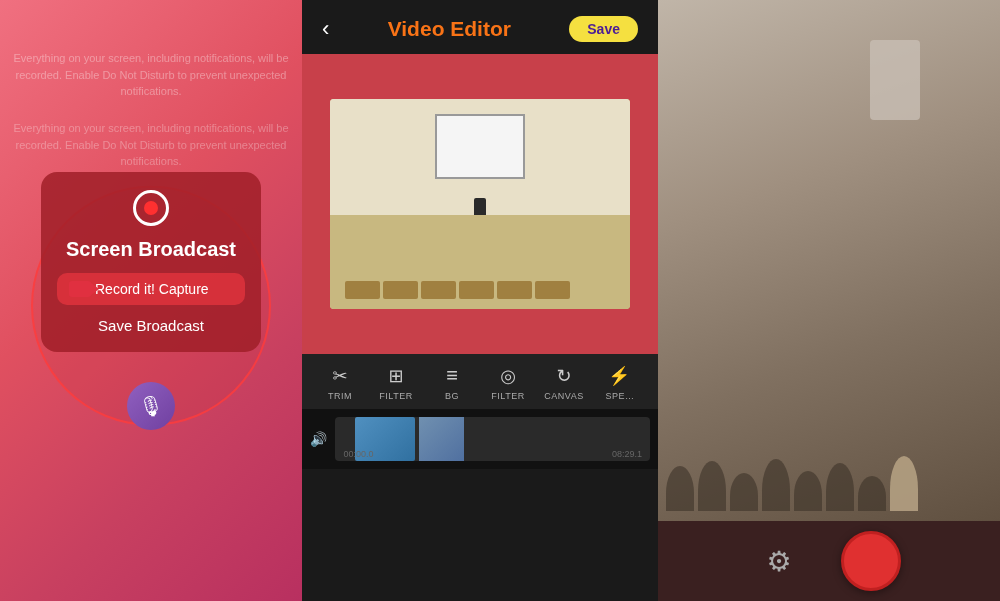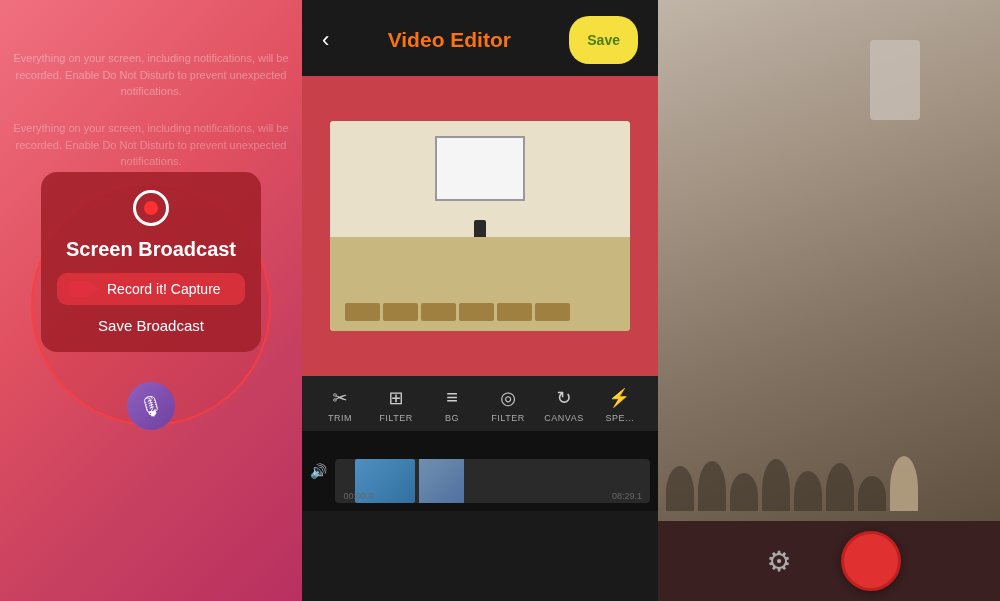--- a/index.html
+++ b/index.html
@@ -99,21 +99,21 @@
       text-align: center;
     }
 
     .record-capture-btn {
       background: rgba(220,50,60,0.9);
       border-radius: 10px;
       width: 100%;
       padding: 8px 12px;
       display: flex;
       align-items: center;
-      gap: 16px;
+      gap: 4px;
       cursor: pointer;
     }
 
     .record-capture-icon {
       width: 22px;
       height: 16px;
       background: #e03040;
       border-radius: 3px;
       position: relative;
       display: flex;
@@ -190,23 +190,23 @@
     }
 
     .video-editor-title {
       color: #f97316;
       font-size: 21px;
       font-weight: 600;
     }
 
     .save-btn {
       background: #f5e040;
-      color: #4d7c0f;
+      color: #4c1d95;
       border-radius: 20px;
-      padding: 16px 18px;
+      padding: 5px 18px;
       font-size: 14px;
       font-weight: 700;
       cursor: pointer;
     }
 
     .video-preview-area {
       background: #c8404a;
       width: 100%;
       flex: 0 0 300px;
       display: flex;
@@ -342,21 +342,20 @@
 
     .timeline-bar {
       flex: 1;
       height: 44px;
       background: #2a2a2a;
       border-radius: 4px;
       position: relative;
       overflow: hidden;
       display: flex;
       align-items: center;
-      margin-top: 20px;
     }
 
     .timeline-thumb {
       width: 60px;
       height: 100%;
       background: linear-gradient(135deg, #5090c0, #3070a0);
       margin-left: 20px;
       border-radius: 2px;
     }
 

